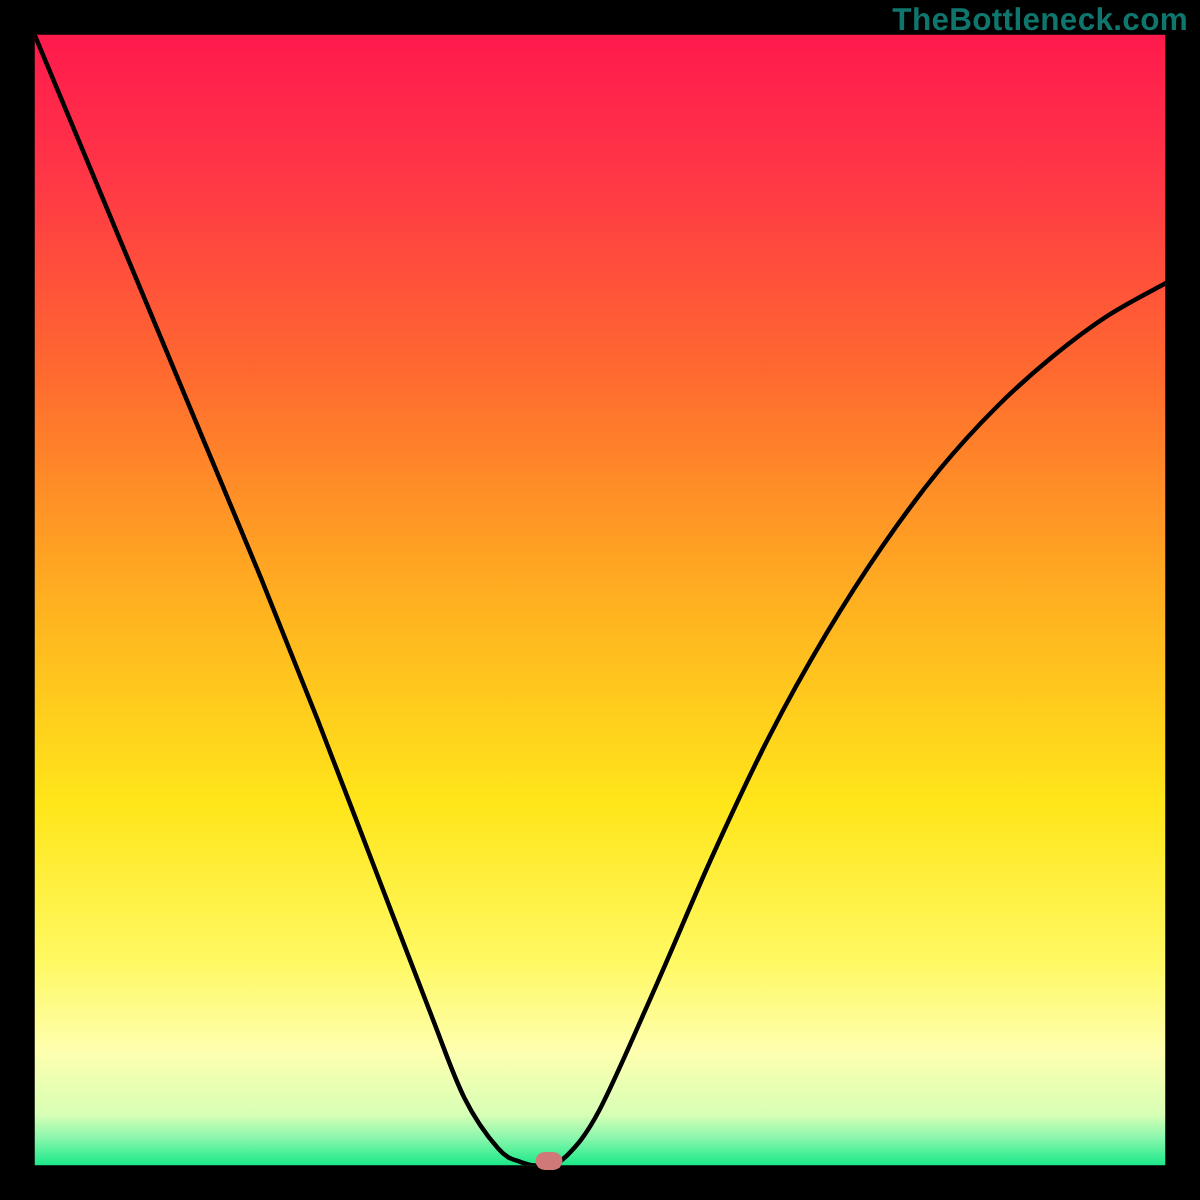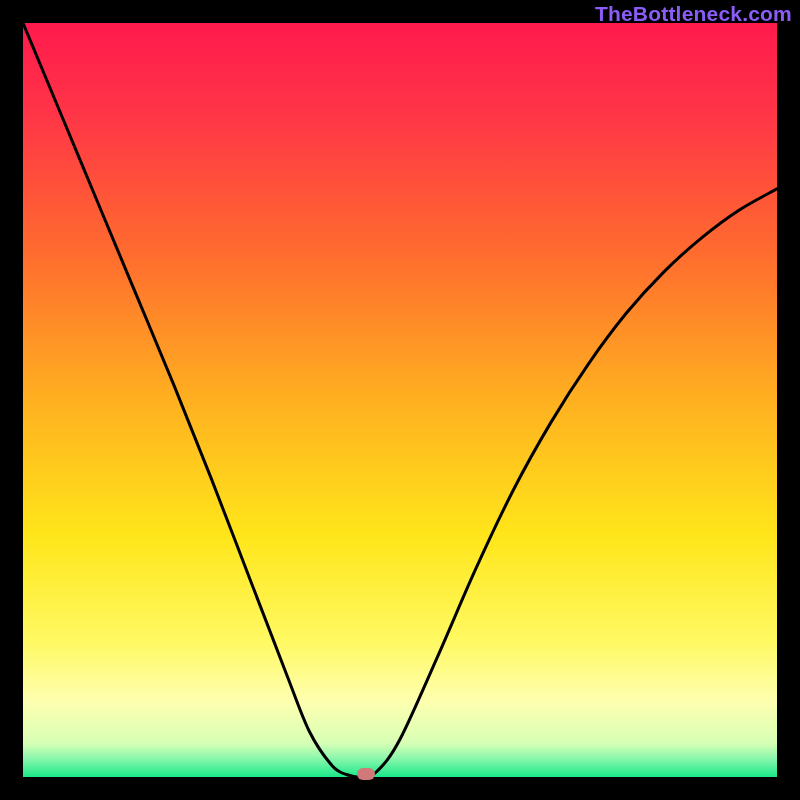--- a/index.html
+++ b/index.html
@@ -47,21 +47,21 @@
     border-radius: 6px;
     transform: translate(-50%, -50%);
   }
   .watermark {
     position: absolute;
     top: 2px;
     right: 8px;
     font-family: Arial, Helvetica, sans-serif;
     font-size: 21px;
     font-weight: 600;
-    color: #8b5cf6;
+    color: #0f766e;
     letter-spacing: 0.2px;
   }
 </style>
 </head>
 <body>
 
 <div class="frame">
 
   <div class="watermark">TheBottleneck.com</div>
 

